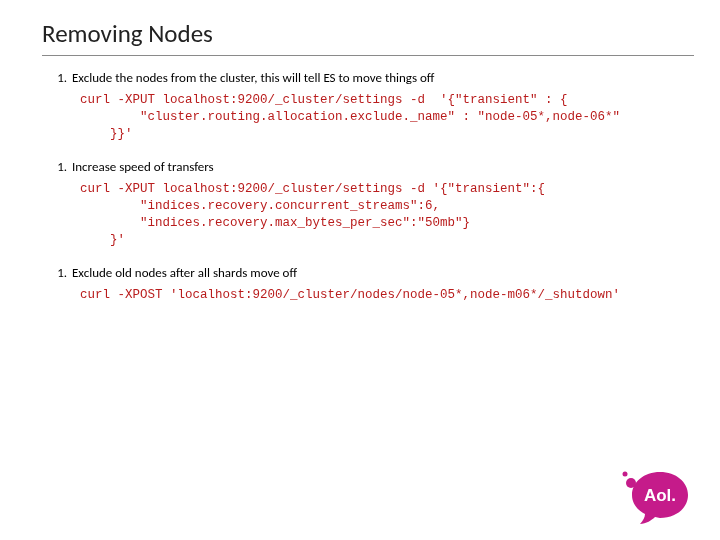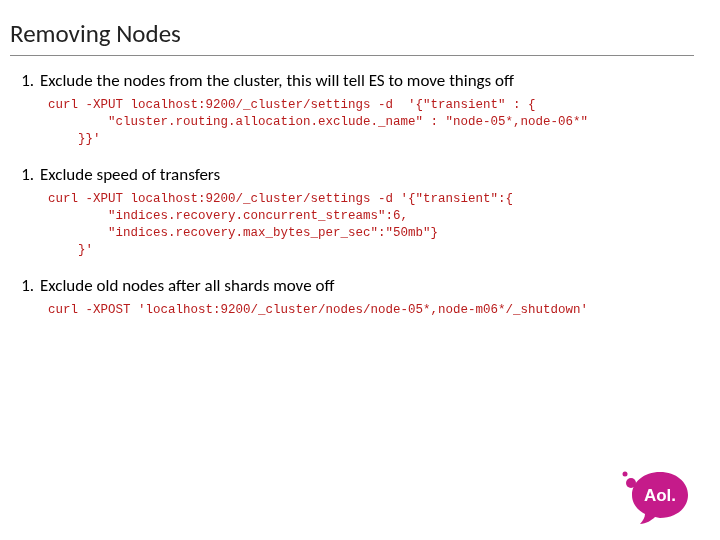--- a/index.html
+++ b/index.html
@@ -7,21 +7,21 @@
     padding: 0;
     width: 720px;
     height: 540px;
     background: #fff;
     font-family: Calibri, "Segoe UI", Arial, sans-serif;
     color: #000;
     position: relative;
     overflow: hidden;
   }
   .slide {
-    padding: 18px 26px 0 10px;
+    padding: 18px 26px 0 42px;
     box-sizing: border-box;
     width: 100%;
     height: 100%;
   }
   .title {
     font-size: 25px;
     font-weight: 400;
     color: #222;
     margin: 0 0 4px 0;
   }
@@ -29,21 +29,21 @@
     border: none;
     border-top: 1px solid #8a8a8a;
     margin: 6px 0 14px 0;
   }
   ol.main {
     margin: 0;
     padding-left: 28px;
     list-style: decimal;
   }
   ol.main > li {
-    font-size: 17px;
+    font-size: 13px;
     line-height: 1.25;
     margin-bottom: 6px;
     padding-left: 2px;
   }
   pre.code {
     font-family: "Courier New", Courier, monospace;
     font-size: 12.5px;
     line-height: 1.35;
     white-space: pre;
     margin: 4px 0 16px 38px;
@@ -66,21 +66,21 @@
     <li>
       <span>Exclude the nodes from the cluster, this will tell ES to move things off</span>
     </li>
   </ol>
   <pre class="code">curl -XPUT localhost:9200/_cluster/settings -d  '{"transient" : {
         "cluster.routing.allocation.exclude._name" : "node-05*,node-06*"
     }}'</pre>
 
   <ol class="main" start="1">
     <li>
-      <span>Exclude speed of transfers</span>
+      <span>Increase speed of transfers</span>
     </li>
   </ol>
   <pre class="code">curl -XPUT localhost:9200/_cluster/settings -d '{"transient":{
         "indices.recovery.concurrent_streams":6,
         "indices.recovery.max_bytes_per_sec":"50mb"}
     }'</pre>
 
   <ol class="main" start="1">
     <li>
       <span>Exclude old nodes after all shards move off</span>

